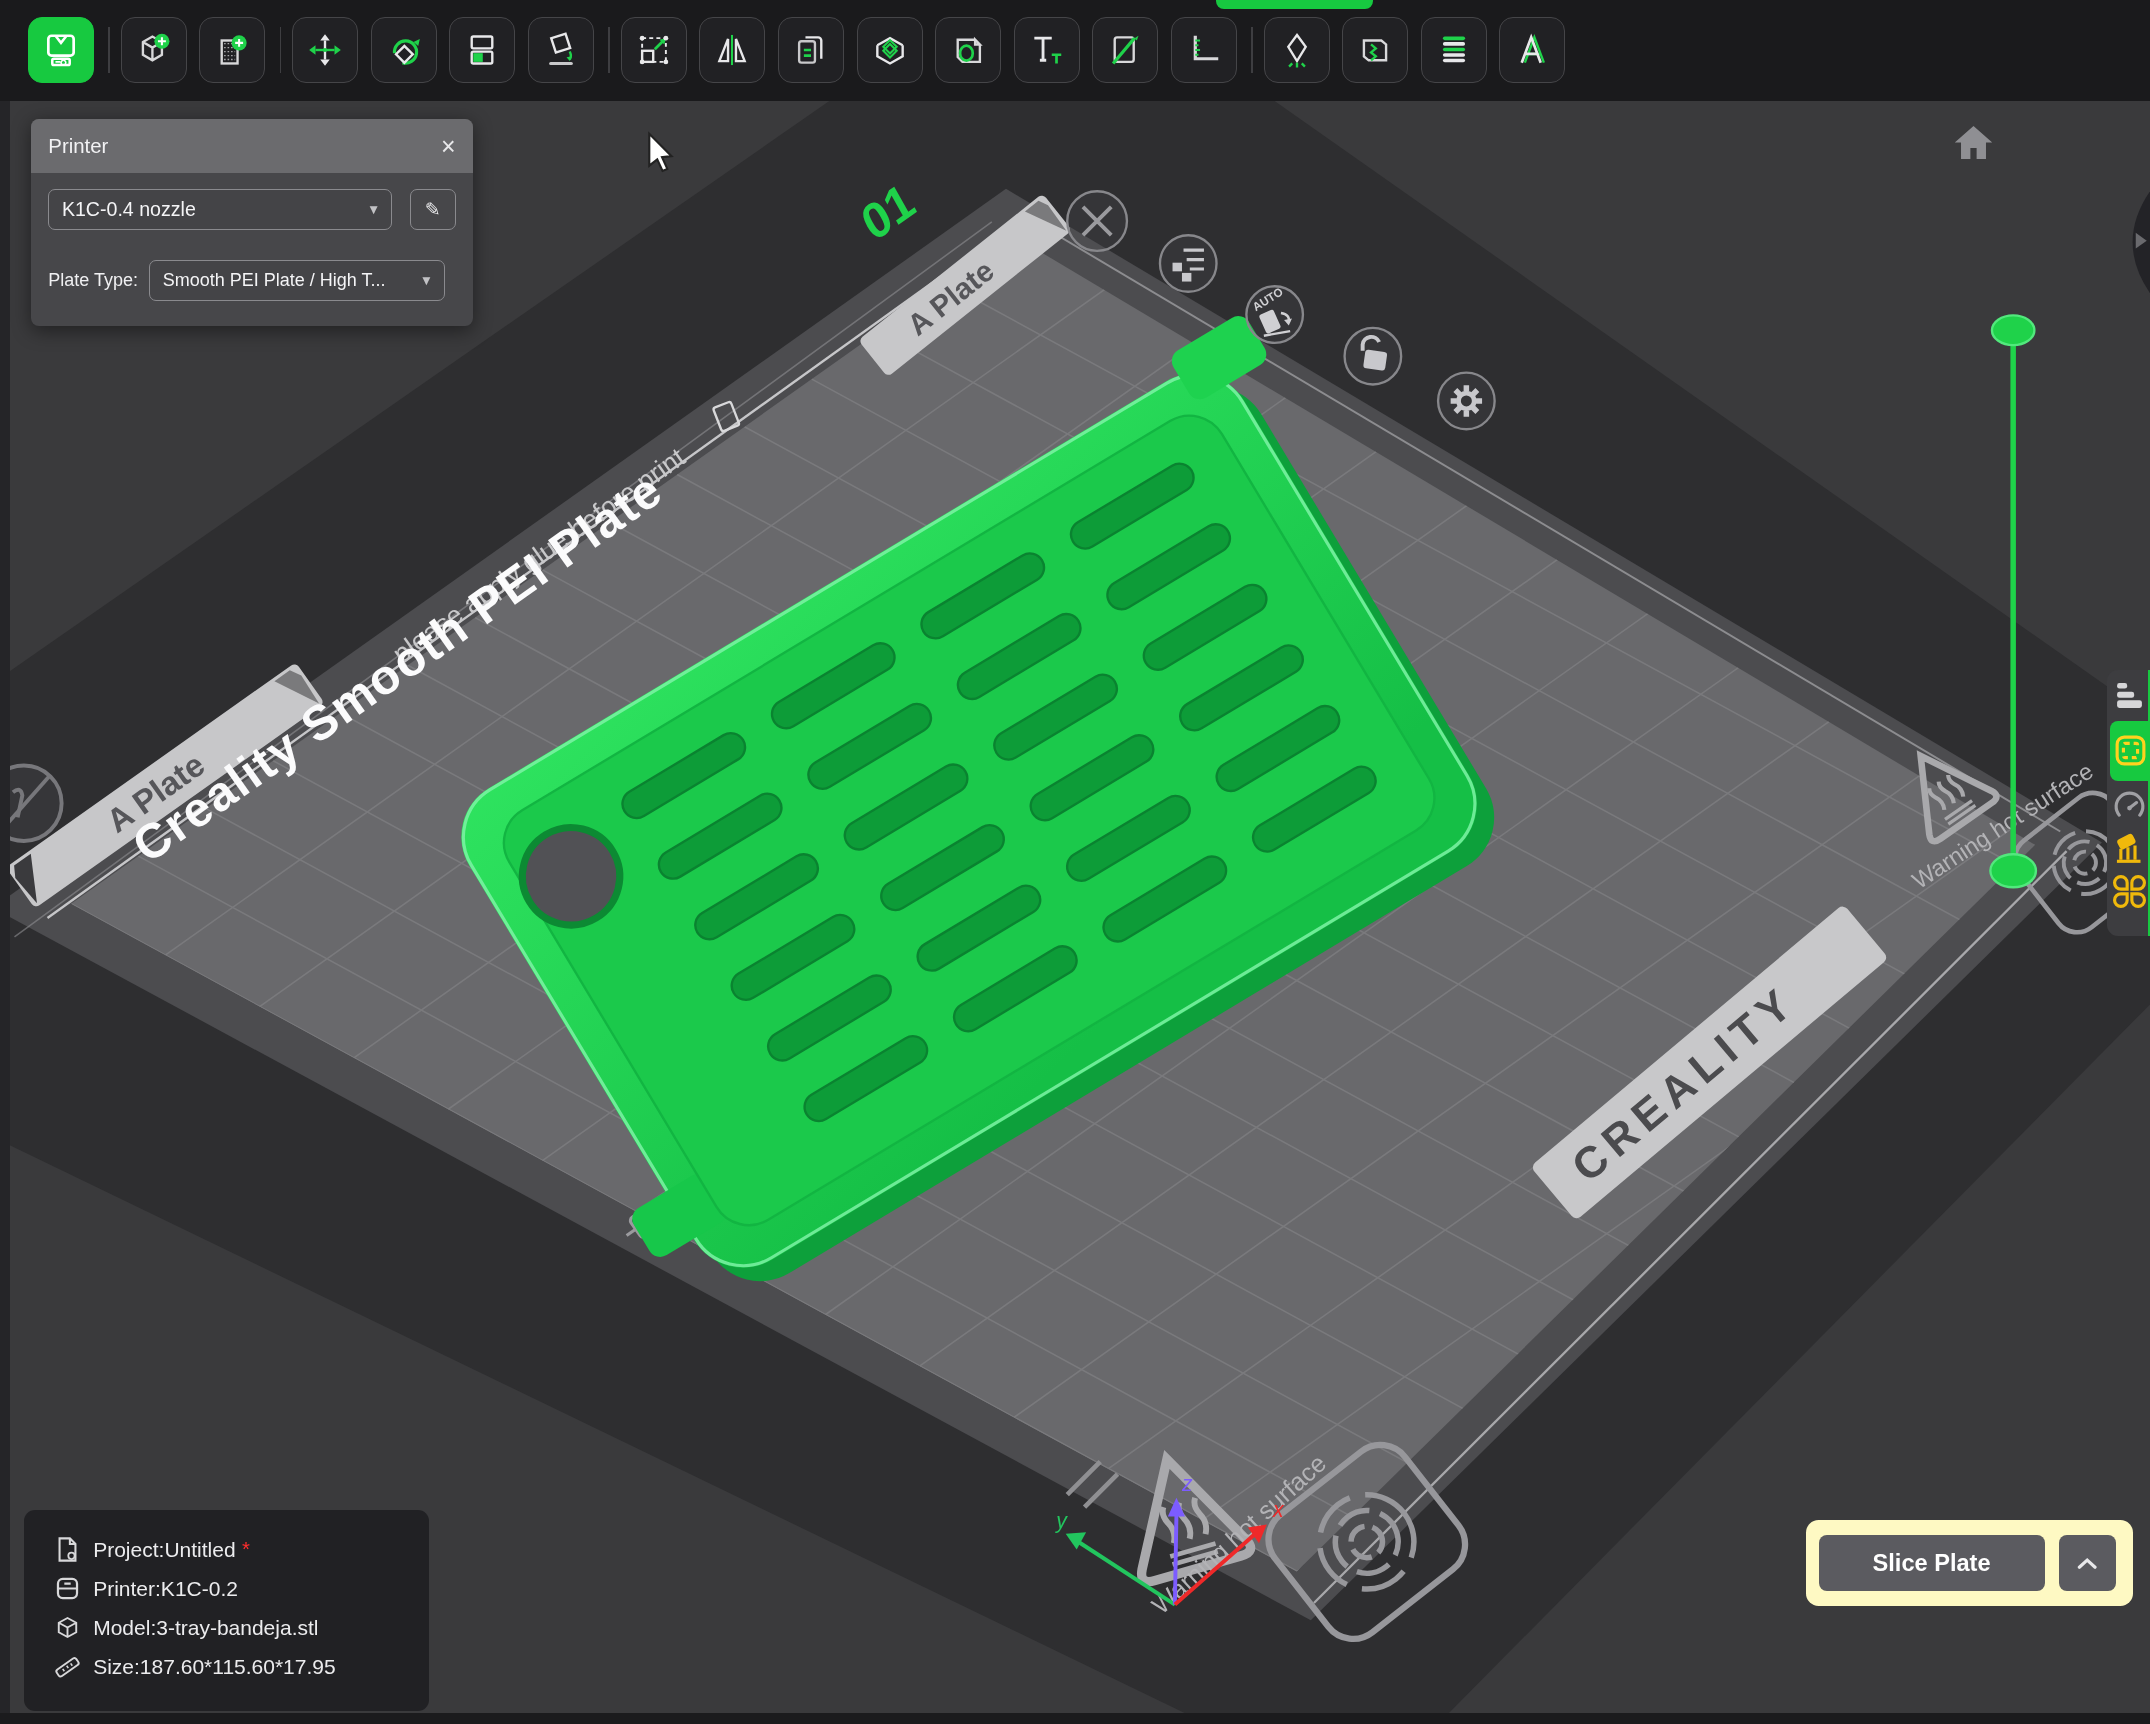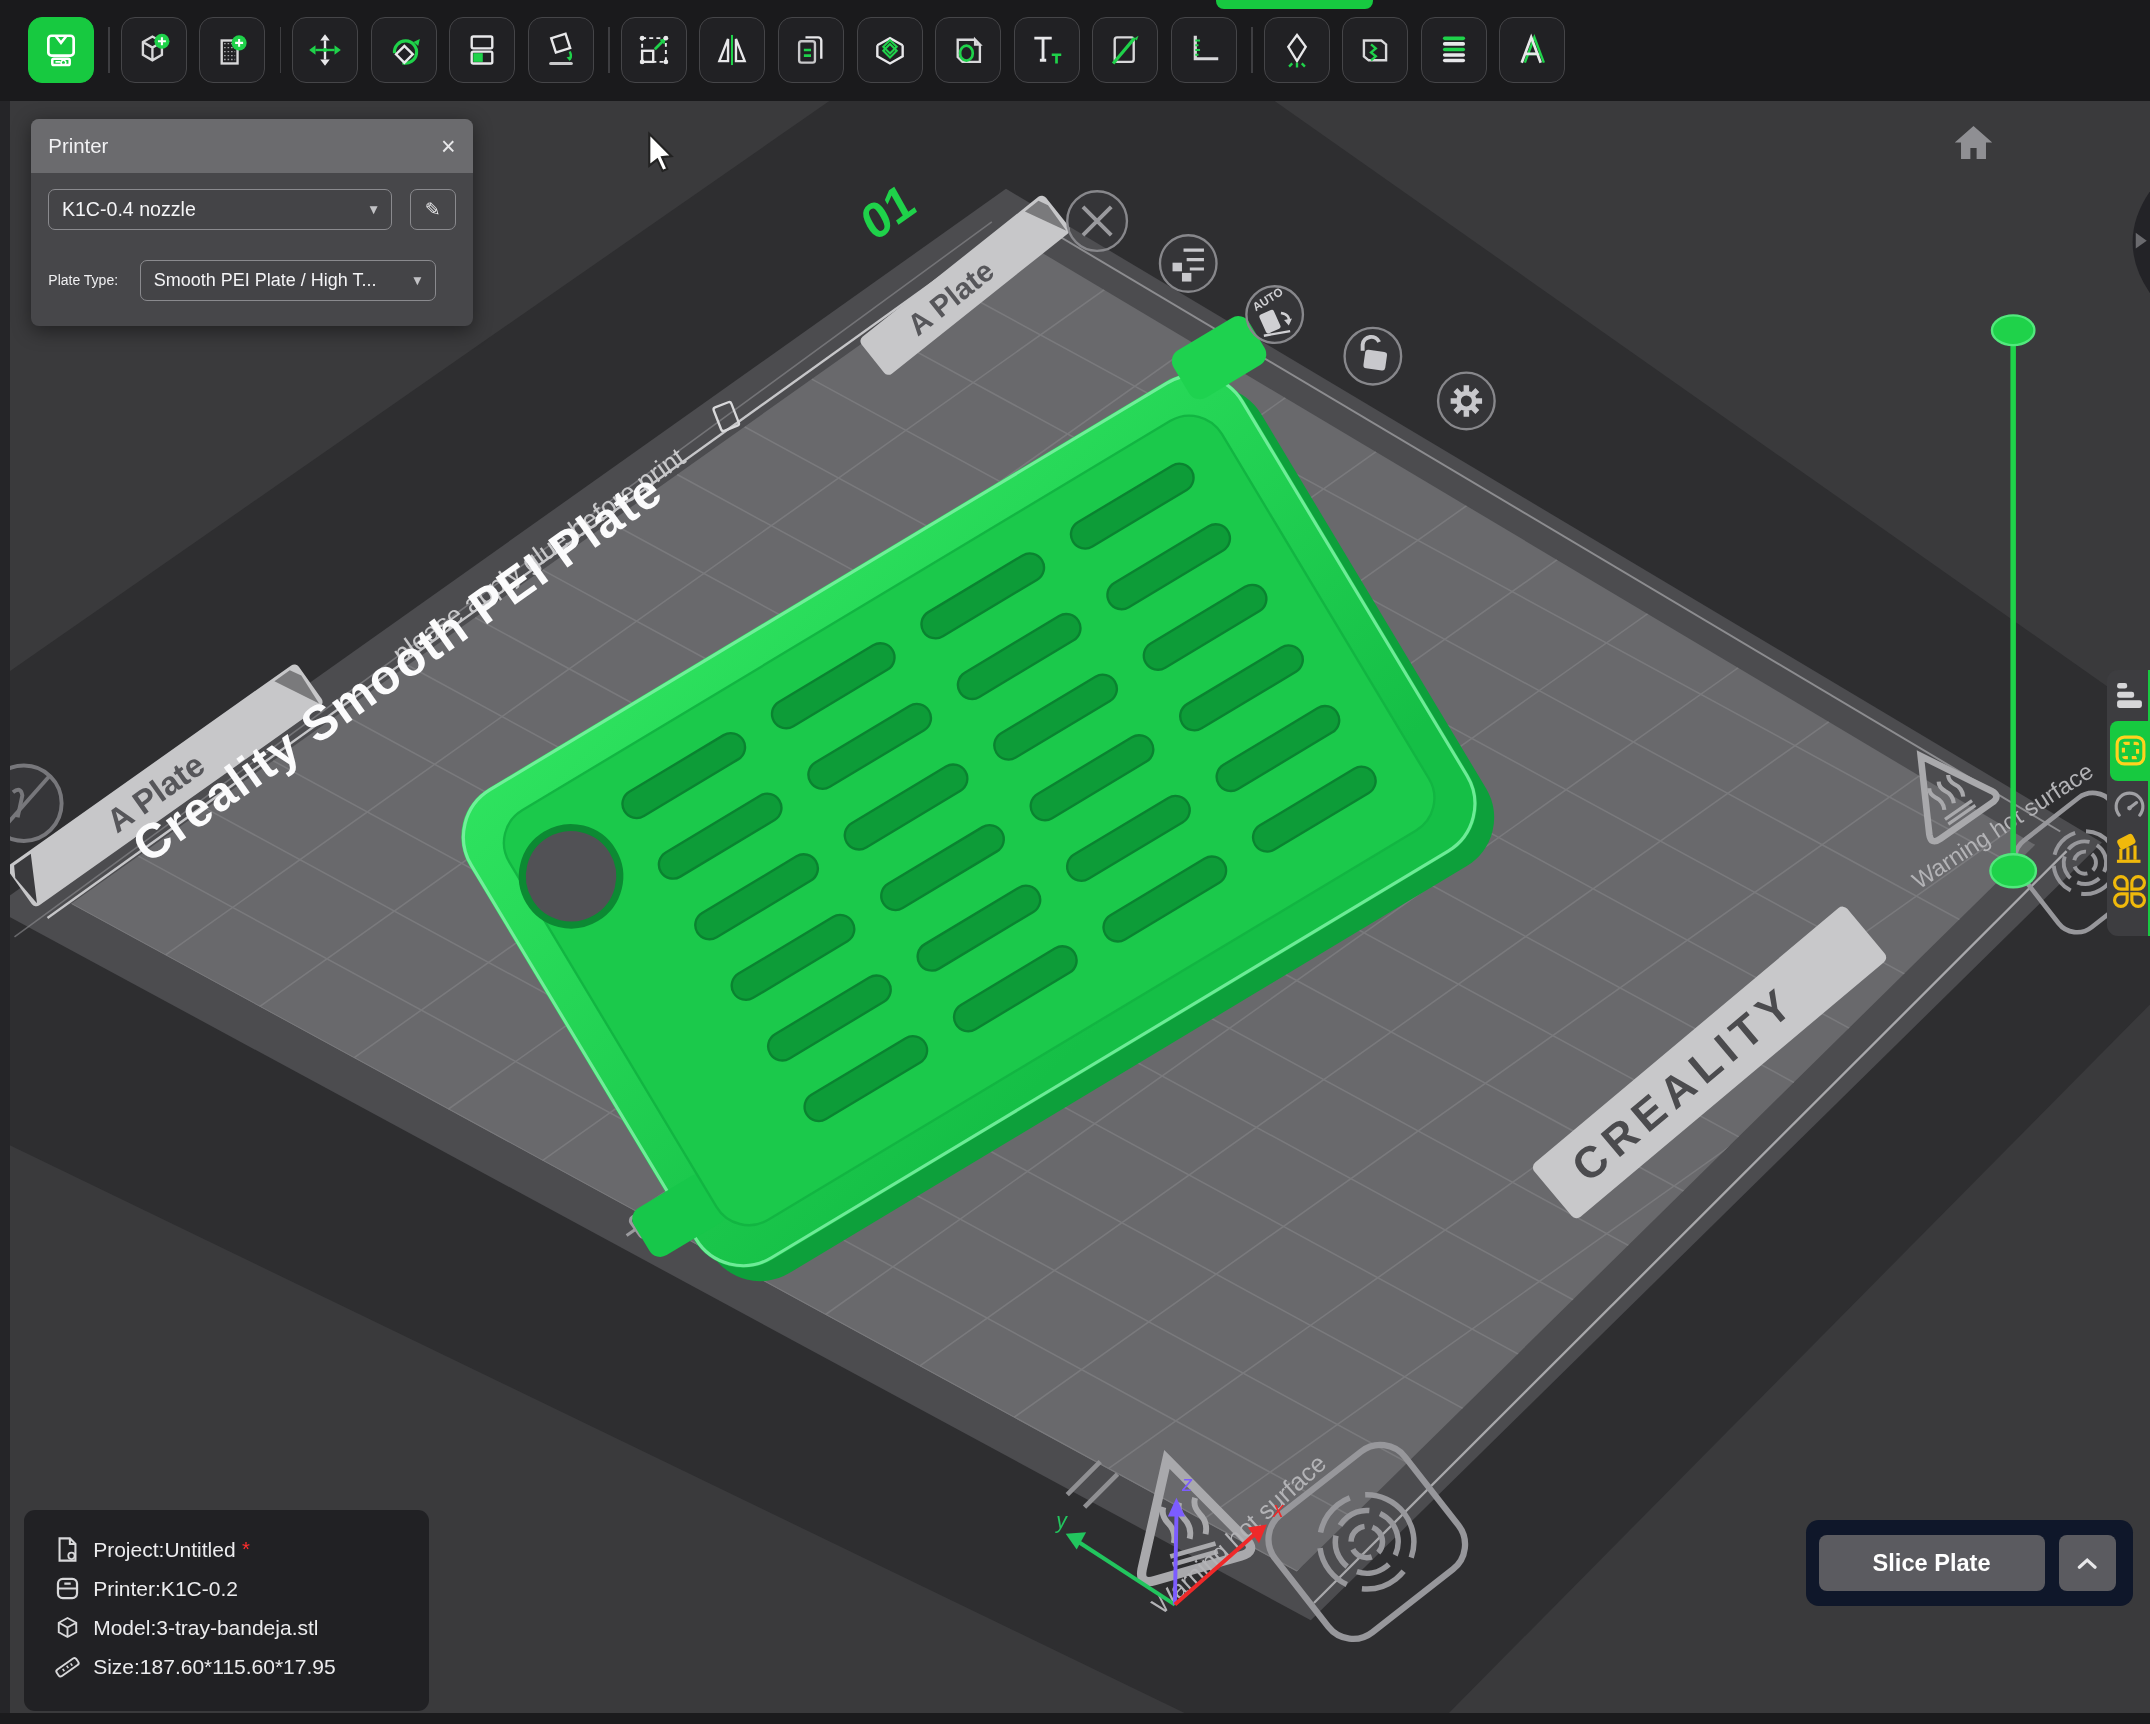--- a/index.html
+++ b/index.html
@@ -20,37 +20,37 @@
            justify-content:space-between;padding:0 17.3px;color:#f2f2f4;font-size:20.4px;}
   .pp-close{color:#e8e8ea;font-size:25px;line-height:1;cursor:default;}
   .pp-body{padding:15.7px 17.3px;}
   .pp-row{display:flex;align-items:center;margin-bottom:30px;}
   .pp-select{flex:0 0 auto;display:flex;align-items:center;justify-content:space-between;
              border:1.6px solid #8a8a8e;border-radius:7px;height:41px;box-sizing:border-box;
              color:#f4f4f6;font-size:19.6px;padding:0 11px 0 12.6px;background:rgba(0,0,0,0.04);}
   .caret{color:#c2c2c5;font-size:13.4px;margin-left:11px;}
   .pp-edit{width:46px;height:41px;border:1.6px solid #8a8a8e;border-radius:7px;margin-left:17.3px;
            display:flex;align-items:center;justify-content:center;color:#e8e8ea;font-size:19px;box-sizing:border-box;}
-  .pp-label{color:#f0f0f2;font-size:14px;margin-right:22px;white-space:nowrap;}
+  .pp-label{color:#f0f0f2;font-size:18px;margin-right:11px;white-space:nowrap;}
   
   .scene{position:absolute;left:0;top:82px;z-index:10;}
   
   .right-rail{position:absolute;left:2107px;top:670px;width:44px;height:266px;background:#3d3d40;
               border-radius:11px 0 0 11px;z-index:45;display:flex;flex-direction:column;align-items:center;gap:7.9px;padding-top:7.9px;box-sizing:border-box;}
   .rr-item{width:35px;height:35px;display:flex;align-items:center;justify-content:center;}
   .rr-item.sel{width:41px;height:60px;background:#17c940;border-radius:7.9px 0 0 7.9px;margin-left:3.1px;}
   .rail-green-edge{position:absolute;left:2148px;top:670px;width:3.1px;height:266px;z-index:46;}
   
   .proj-panel{position:absolute;left:23.6px;top:1510px;width:405px;height:201px;background:#212124;
               border-radius:11px;z-index:50;padding:20.4px 0 0 30px;box-sizing:border-box;}
   .proj-row{display:flex;align-items:center;height:39px;color:#ececee;font-size:21px;}
   .proj-row svg{margin-right:12.6px;flex:0 0 auto;}
   .red-star{color:#ff2d2d;margin-left:6.3px;font-size:20.4px;}
   
-  .action-group{position:absolute;left:1806px;width:327px;height:86px;background:#0f172a;border-radius:12.6px;z-index:50;
+  .action-group{position:absolute;left:1806px;width:327px;height:86px;background:#fef9c3;border-radius:12.6px;z-index:50;
                 display:flex;align-items:center;padding:0 12.6px;box-sizing:border-box;}
   .ag1{top:1520px;} .ag2{top:1616px;}
   .act-btn{width:226px;height:56px;border-radius:7.9px;background:#5b5b60;color:#ffffff;font-size:23.6px;font-weight:bold;
            display:flex;align-items:center;justify-content:center;}
   .act-btn.green{background:#17c940;}
   .chev-btn{width:57px;height:56px;border-radius:7.9px;background:#5b5b60;margin-left:14px;
             display:flex;align-items:center;justify-content:center;}
   
   .home-btn{position:absolute;left:1953px;top:123px;z-index:45;}
   .bottom-strip{position:absolute;left:0;top:1713px;width:2151px;height:11px;background:#1b1b1d;z-index:60;}

